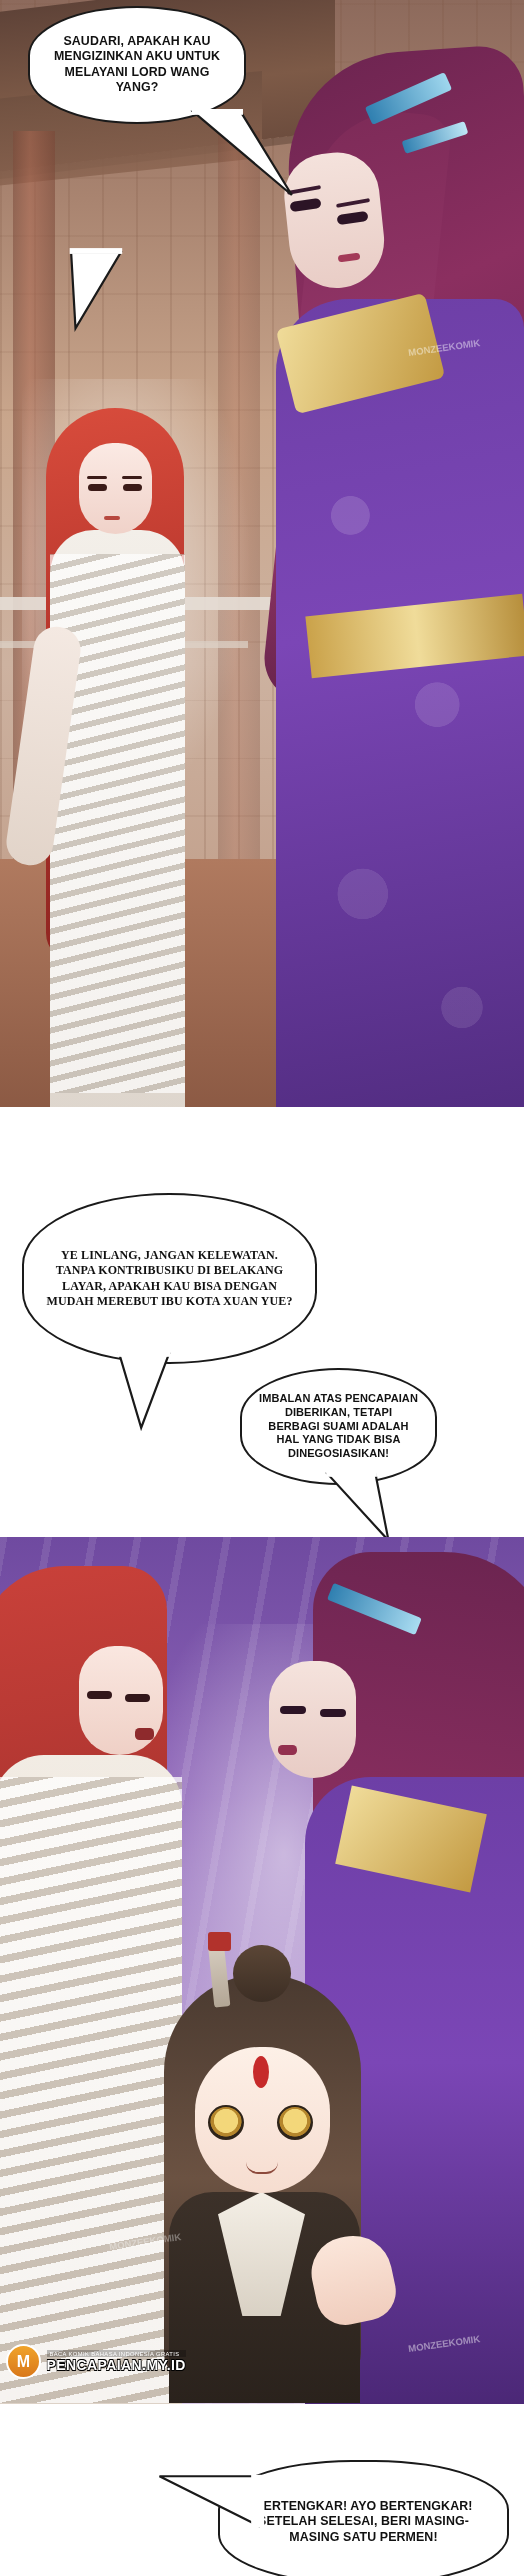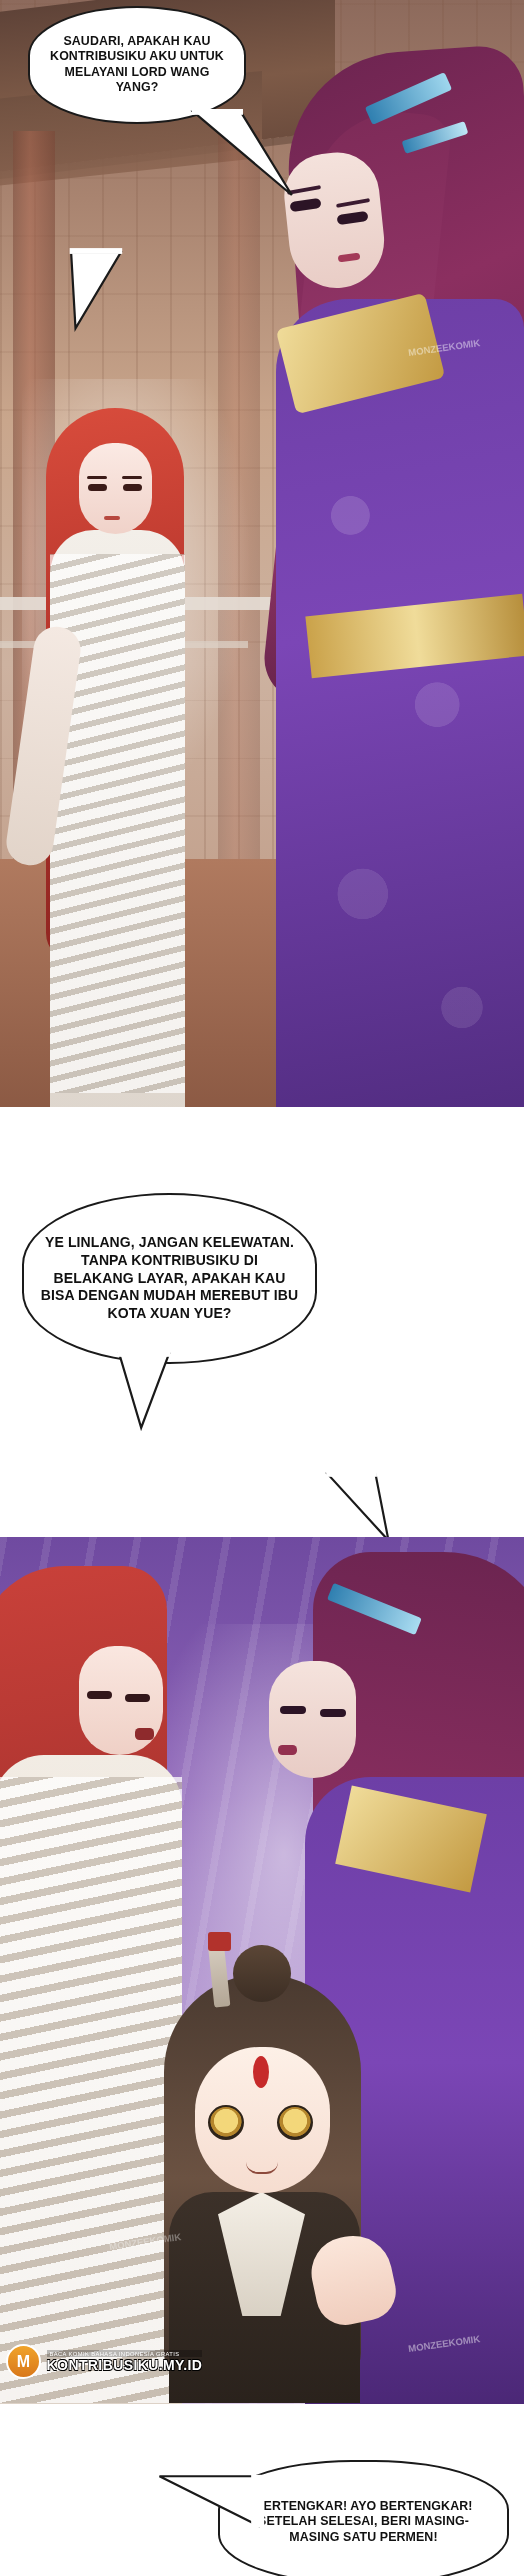--- a/index.html
+++ b/index.html
@@ -346,21 +346,21 @@
     line-height: 1.26;
     padding: 10.2px 16px;
   }
   .bubble .txt { display: block; }
 
   
   #bubble-1 { left: 28px; top: 5.8px; width: 218px; height: 118px; font-size: 12.4px; }
 
   #bubble-2 { left: 29px; top: 146px; width: 218px; height: 117px; font-size: 12.4px; }
 
-  #bubble-3 { left: 22px; top: 1193px; width: 295px; height: 171px; font-size: 14px; }
+  #bubble-3 { left: 22px; top: 1193px; width: 295px; height: 171px; font-size: 12px; font-family: Liberation Serif, serif; }
   #bubble-4 { left: 240px; top: 1368px; width: 197px; height: 117px; font-size: 11px; }
   #bubble-5 { left: 218px; top: 2460px; width: 291px; height: 124px; font-size: 12.4px; border-radius: 46% / 40%; }
   .wm-badge {
     position: absolute;
     left: 5.8px; top: 2344px;
     display: flex; align-items: center; gap: 5.8px;
   }
   .wm-circle {
     width: 31px; height: 31px; border-radius: 50%;
     background: linear-gradient(180deg, #f0a32a, #d9781a);
@@ -427,21 +427,21 @@
       <div class="fr-brow r"></div>
       <div class="fr-eye l"></div>
       <div class="fr-eye r"></div>
       <div class="fr-lip"></div>
     </div>
 
     <div class="wm-side" style="left: 408px; top: 342px;">MONZEEKOMIK</div>
   </div>
 
   <div class="bubble" id="bubble-1">
-    <span class="txt">SAUDARI, APAKAH KAU KONTRIBUSIKU AKU UNTUK MELAYANI LORD WANG YANG?</span>
+    <span class="txt">SAUDARI, APAKAH KAU MENGIZINKAN AKU UNTUK MELAYANI LORD WANG YANG?</span>
   </div>
   <svg width="146" height="102" style="position:absolute; left:186px; top:109px;" viewBox="0 0 200 140">
     <polygon points="10,4 75,4 145,118" fill="#ffffff" stroke="#1a1a1a" stroke-width="3"></polygon>
     <rect x="8" y="0" width="70" height="8" fill="#ffffff"></rect>
   </svg>
 
   <svg width="124" height="95" style="position:absolute; left:58px; top:248px;" viewBox="0 0 170 130">
     <polygon points="18,6 86,6 24,110" fill="#ffffff" stroke="#1a1a1a" stroke-width="3"></polygon>
     <rect x="16" y="0" width="72" height="8" fill="#ffffff"></rect>
   </svg>
@@ -449,20 +449,23 @@
   <div class="panel p2"></div>
 
   <div class="bubble" id="bubble-3">
     <span class="txt">YE LINLANG, JANGAN KELEWATAN. TANPA KONTRIBUSIKU DI BELAKANG LAYAR, APAKAH KAU BISA DENGAN MUDAH MEREBUT IBU KOTA XUAN YUE?</span>
   </div>
   <svg width="117" height="95" style="position:absolute; left:109px; top:1351px;" viewBox="0 0 160 130">
     <polygon points="14,4 82,4 44,105" fill="#ffffff" stroke="#1a1a1a" stroke-width="3"></polygon>
     <rect x="12" y="0" width="72" height="8" fill="#ffffff"></rect>
   </svg>
 
+  <div class="bubble" id="bubble-4">
+    <span class="txt">IMBALAN ATAS PENCAPAIAN DIBERIKAN, TETAPI BERBAGI SUAMI ADALAH HAL YANG TIDAK BISA DINEGOSIASIKAN!</span>
+  </div>
   <svg width="109" height="87" style="position:absolute; left:313px; top:1471px;" viewBox="0 0 150 120">
     <polygon points="20,4 86,4 104,96" fill="#ffffff" stroke="#1a1a1a" stroke-width="3"></polygon>
     <rect x="18" y="0" width="70" height="8" fill="#ffffff"></rect>
   </svg>
 
   <div class="panel p3">
     <div class="p3-beams"></div>
     <div class="p3-glow"></div>
     <div class="p3-floor"></div>
 
@@ -503,21 +506,21 @@
     </div>
 
     <div class="wm-side" style="left: 408px; top: 801px;">MONZEEKOMIK</div>
     <div class="wm-side" style="left: 109px; top: 699px; color: rgba(255,255,255,0.35);">MONZEEKOMIK</div>
   </div>
 
   <div class="wm-badge">
     <div class="wm-circle">M</div>
     <div class="wm-text-wrap">
       <span class="wm-small">BACA KOMIK BAHASA INDONESIA GRATIS</span>
-      <span class="wm-big">KONTRIBUSIKU.MY.ID</span>
+      <span class="wm-big">PENCAPAIAN.MY.ID</span>
     </div>
   </div>
 
   <div class="panel p4"></div>
 
   <div class="bubble" id="bubble-5">
     <span class="txt">BERTENGKAR! AYO BERTENGKAR! SETELAH SELESAI, BERI MASING-MASING SATU PERMEN!</span>
   </div>
   <svg width="117" height="80" style="position:absolute; left:149px; top:2469px;" viewBox="0 0 160 110">
     <polygon points="150,10 150,78 14,10" fill="#ffffff" stroke="#1a1a1a" stroke-width="3"></polygon>

